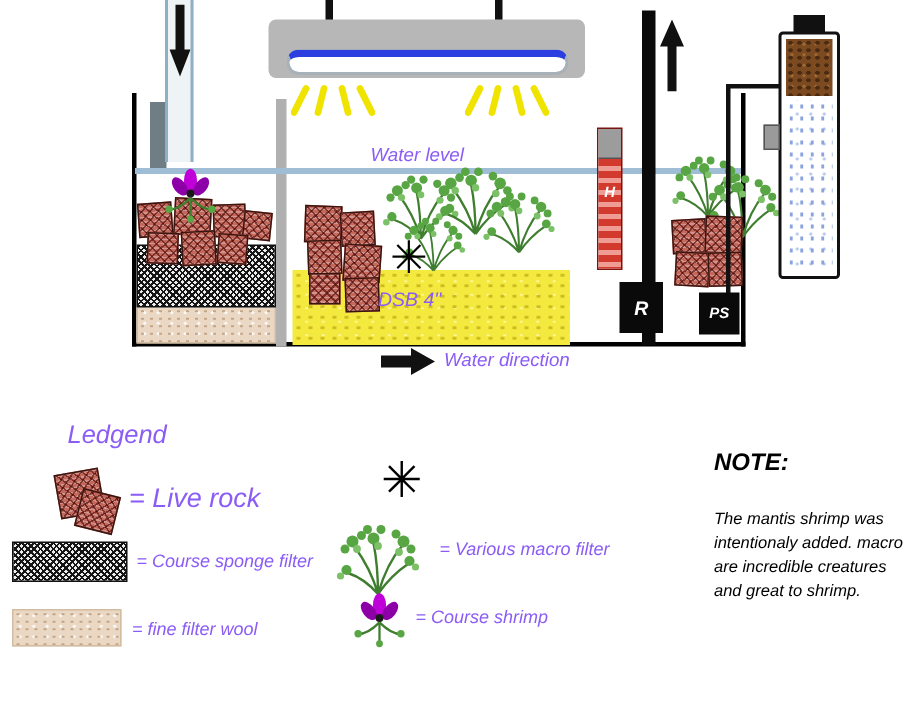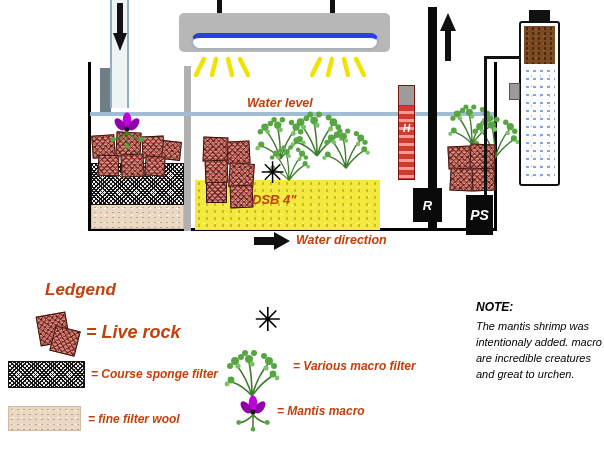--- a/index.html
+++ b/index.html
@@ -6,21 +6,21 @@
   body{font-family:"Liberation Sans",sans-serif;background:#fff}
   :root{
     --rock-base:#c4685c; --sand-yellow:#f4e93e; --water-line-blue:#9fbdd4;
     --heater-red:#d23a2e; --light-tube-blue:#2b3fe0; --ray-yellow:#f0e300;
     --algae-green:#57a543; --algae-green-light:#7cc167; --algae-stem-green:#3f7d2f;
     --mantis-purple:#c000d8; --mantis-purple-dark:#8d00a8;
     --skimmer-media-brown:#7c4a20; --wool-beige:#ead8c4;
   }
   .stage{position:relative;width:604px;height:468px;background:#fff;overflow:hidden}
   .abs{position:absolute}
-  .lbl{position:absolute;font-style:italic;font-weight:bold;color:#c2410c;white-space:nowrap;z-index:6}
+  .lbl{position:absolute;font-style:italic;font-weight:normal;color:#8b5cf6;white-space:nowrap;z-index:6}
   .rock{position:absolute;z-index:2;border:1px solid #3a1510;background-color:var(--rock-base,#c4685c);
     background-image:
       repeating-linear-gradient(45deg, rgba(60,0,0,.55) 0 1px, transparent 1px 4px),
       repeating-linear-gradient(135deg, rgba(60,0,0,.55) 0 1px, transparent 1px 4px),
       repeating-linear-gradient(0deg, rgba(255,255,255,.28) 0 1px, transparent 1px 3px);}
   .sponge{position:absolute;z-index:2;border:1px solid #111;background-color:#ececec;
     background-image:
       repeating-linear-gradient(45deg, #151515 0 1.2px, transparent 1.2px 3px),
       repeating-linear-gradient(135deg, #151515 0 1.2px, transparent 1.2px 3px);}
   .wool{position:absolute;z-index:2;border:1px solid #d2bca2;background-color:var(--wool-beige,#ead8c4);
@@ -62,21 +62,21 @@
   .skimmer-bubbles{position:absolute;left:3px;right:3px;top:44px;bottom:5px;background-color:#fff;
     background-image:radial-gradient(#8aa4de 1.1px, transparent 1.1px), radial-gradient(#b8c8ec 1px, transparent 1px);
     background-size:7px 8px, 9px 10px;background-position:0 0,3px 4px;}
   .skimmer-nub{position:absolute;left:509px;top:83px;width:11px;height:17px;background:#9a9a9a;border:1px solid #555;z-index:3}
   .urchin{position:absolute;color:#000;z-index:3;line-height:1;font-style:normal}
   .algae{position:absolute;z-index:2}
   .mantis{position:absolute;z-index:4}
   .rays{position:absolute;z-index:2}
   .arrow{position:absolute;z-index:5}
   .note{position:absolute;left:476px;top:300px;width:128px;z-index:6}
-  .note-title{font-weight:bold;font-style:italic;font-size:12px;margin-bottom:4px}
+  .note-title{font-weight:bold;font-style:italic;font-size:16px;margin-bottom:20px}
   .note-line{font-style:italic;font-size:11px;line-height:16px}
 </style>
 </head>
 <body>
 
 <svg width="0" height="0" style="position:absolute">
   <defs>
     <g id="algae-shape">
       <path d="M30 58 C26 44 20 34 14 26 M30 58 C30 44 29 34 27 24 M30 58 C34 44 40 33 46 26 M30 58 C37 48 44 42 50 38 M30 58 C23 50 16 46 10 44" style="stroke:var(--algae-stem-green,#3f7d2f)" stroke-width="1.6" fill="none"></path>
       <g style="fill:var(--algae-green,#57a543)">
@@ -200,21 +200,21 @@
   <svg class="algae" style="left:446px;top:94px" width="52" height="52" viewBox="0 0 60 60">
       <use href="#algae-shape"></use>
     </svg>
   <svg class="algae" style="left:468px;top:106px" width="54" height="54" viewBox="0 0 60 60">
       <use href="#algae-shape"></use>
     </svg>
   <div class="rock" style="left:448px;top:146px;width:23px;height:23px;transform:rotate(-3deg)"></div>
   <div class="rock" style="left:470px;top:144px;width:25px;height:25px;transform:rotate(2deg)"></div>
   <div class="rock" style="left:450px;top:168px;width:23px;height:23px;transform:rotate(3deg)"></div>
   <div class="rock" style="left:472px;top:168px;width:23px;height:23px;transform:rotate(-2deg)"></div>
-  <div class="pump-box" style="left:466px;top:195px;width:27px;height:40px;font-size:14px">
+  <div class="pump-box" style="left:466px;top:195px;width:27px;height:28px;font-size:10px">
     <span>PS</span>
   </div>
   <div class="tube-v"></div>
   <div class="tube-h"></div>
 
   <div class="skimmer-cap"></div>
   <div class="skimmer-nub"></div>
   <div class="skimmer-body">
     <div class="skimmer-media"></div>
     <div class="skimmer-bubbles"></div>
@@ -240,23 +240,23 @@
   <div class="urchin" style="left:254px;top:303px;font-size:33px">✳</div>
 
   <svg class="algae" style="left:222px;top:338px" width="60" height="60" viewBox="0 0 60 60">
       <use href="#algae-shape"></use>
     </svg>
   <div class="lbl" style="left:293px;top:359px;font-size:12px">= Various macro filter</div>
 
   <svg class="mantis" style="left:234px;top:393px" width="38" height="40" viewBox="0 0 40 40">
       <use href="#mantis-shape"></use>
     </svg>
-  <div class="lbl" style="left:277px;top:404px;font-size:12px">= Mantis macro</div>
+  <div class="lbl" style="left:277px;top:404px;font-size:12px">= Course shrimp</div>
 
   <div class="note">
     <div class="note-title">NOTE:</div>
     <div class="note-line">The mantis shrimp was</div>
     <div class="note-line">intentionaly added. macro</div>
     <div class="note-line">are incredible creatures</div>
-    <div class="note-line">and great to urchen.</div>
+    <div class="note-line">and great to shrimp.</div>
   </div>
 
 </div>
 
 </body></html>

